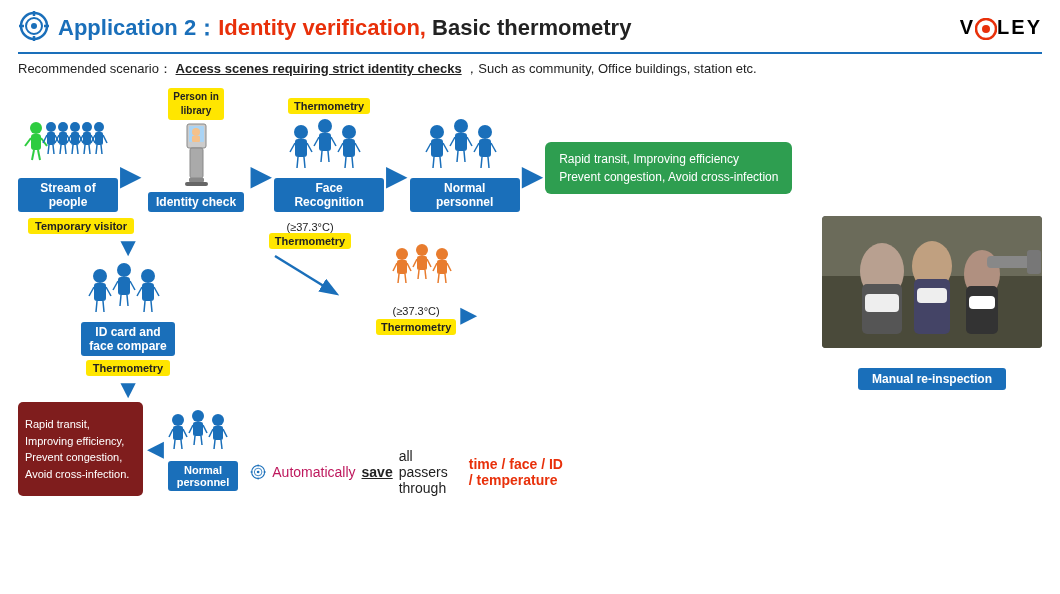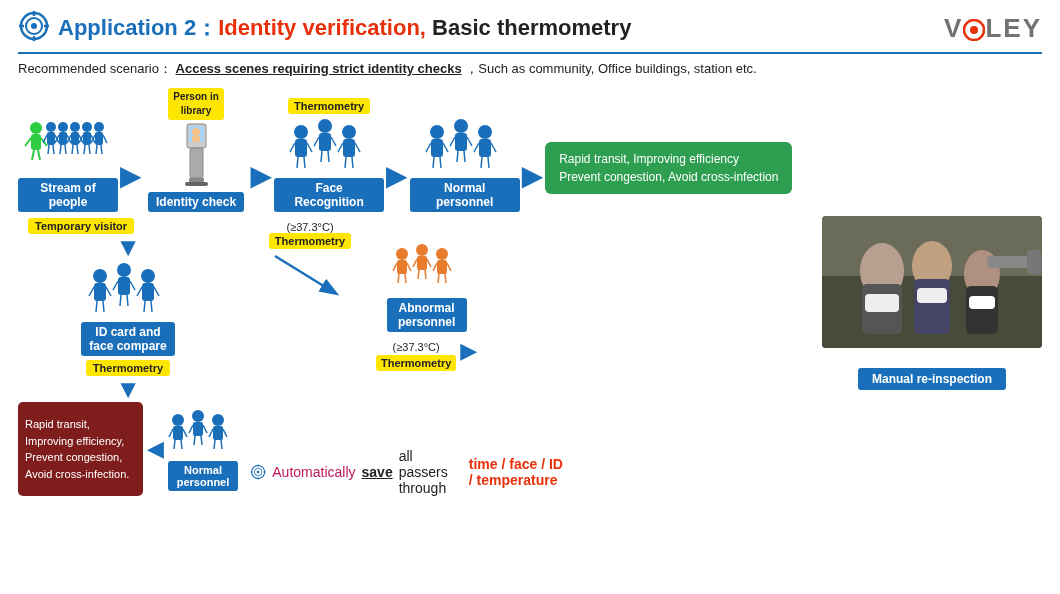--- a/index.html
+++ b/index.html
@@ -87,21 +87,21 @@
         <line x1="16" y1="1" x2="16" y2="6" stroke="#1a6fba" stroke-width="2.5"></line>
         <line x1="16" y1="26" x2="16" y2="31" stroke="#1a6fba" stroke-width="2.5"></line>
         <line x1="1" y1="16" x2="6" y2="16" stroke="#1a6fba" stroke-width="2.5"></line>
         <line x1="26" y1="16" x2="31" y2="16" stroke="#1a6fba" stroke-width="2.5"></line>
       </svg>
     </div>
     <div style="font-size:22px;font-weight:bold;color:#222;">
       <span style="color:#1a6fba;">Application 2：</span><span style="color:#e8300a;font-weight:bold;">Identity verification,</span><span> Basic thermometry</span>
     </div>
 
-    <div style="margin-left:auto;font-size:26px;font-weight:900;color:#737373;letter-spacing:2px;text-align:right;">
+    <div style="margin-left:auto;font-size:20px;font-weight:900;color:#000000;letter-spacing:2px;text-align:right;">
       V<svg style="display:inline-block;vertical-align:middle;" width="22" height="22">
           <circle cx="11" cy="11" r="10" fill="none" stroke="#e8300a" stroke-width="2.5"></circle>
           <circle cx="11" cy="11" r="4" fill="#e8300a"></circle>
         </svg>LEY
     </div>
   </div>
 
   <div class="scenario">
     <span>Recommended scenario：</span>
     <span class="underline-bold" style="text-decoration:underline;font-weight:bold;">Access scenes requiring strict identity checks</span>
@@ -383,22 +383,20 @@
               </g>
               <g transform="translate(40,4)">
                 <circle cx="10" cy="9" r="6" fill="#e87c2e"></circle>
                 <rect x="5" y="15" width="10" height="14" rx="2" fill="#e87c2e"></rect>
                 <line x1="5" y1="18" x2="1" y2="26" stroke="#e87c2e" stroke-width="1.5"></line>
                 <line x1="15" y1="18" x2="19" y2="26" stroke="#e87c2e" stroke-width="1.5"></line>
                 <line x1="7" y1="29" x2="6" y2="38" stroke="#e87c2e" stroke-width="1.5"></line>
                 <line x1="13" y1="29" x2="14" y2="38" stroke="#e87c2e" stroke-width="1.5"></line>
               </g>
             </svg>
-            <div class="node-label" style="white-space:pre-line;text-align:center;">Abnormal
-personnel</div>
           </div>
 
           <div style="display:flex;align-items:center;margin-top:6px;gap:4px;">
             <div style="display:flex;flex-direction:column;align-items:center;gap:2px;">
               <div style="font-size:11px;color:#222;">(≥37.3°C)</div>
               <div style="background:#FFE600;color:#222;font-size:11px;font-weight:bold;padding:2px 5px;border-radius:3px;">Thermometry</div>
             </div>
             <div style="font-size:22px;color:#1a6fba;margin-bottom:10px;">▶</div>
           </div>
         </div>

